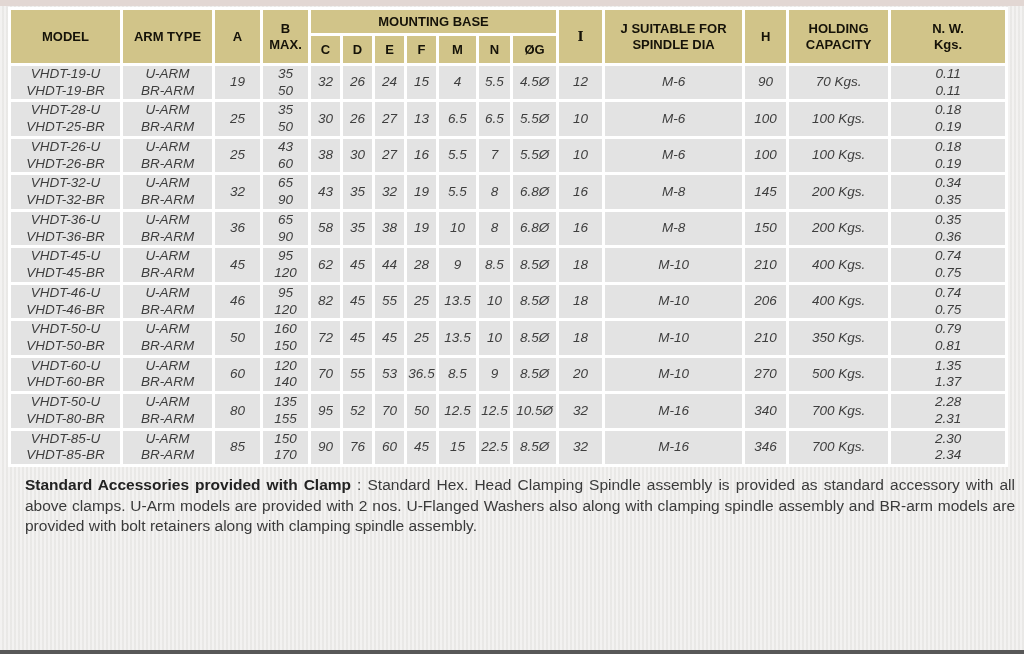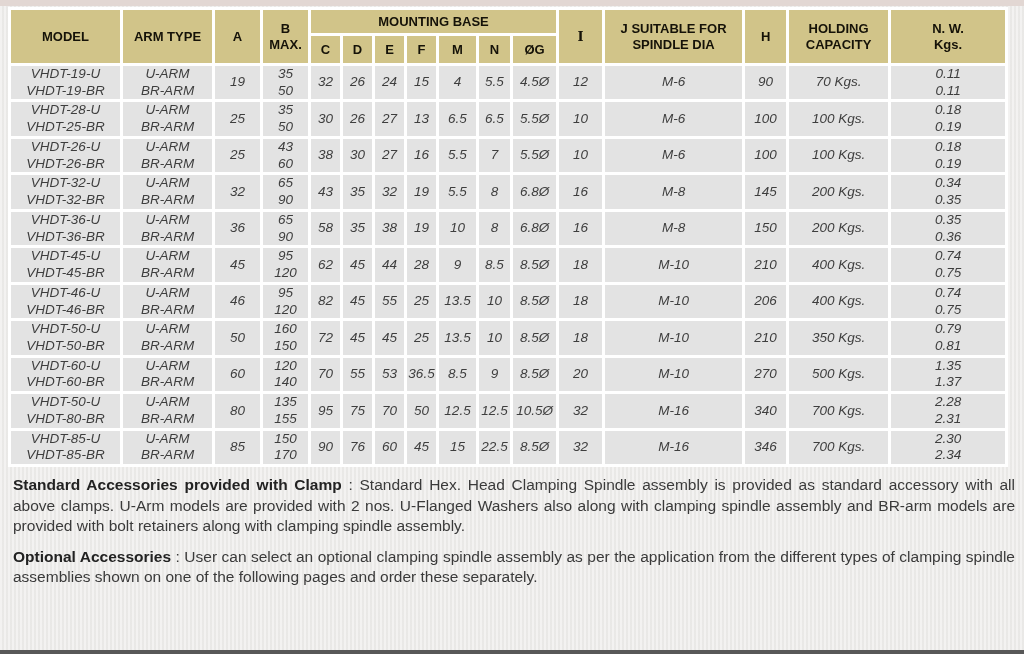--- a/index.html
+++ b/index.html
@@ -32,21 +32,21 @@
     background: #e3e3e3; color: #3e3e3e;
     font-size: 13.5px; font-weight: normal; line-height: 1.24;
   }
   td.model-cell { font-weight: bold; color: #2d2d2d; font-size: 13px; }
   th.serif-i { font-family: "DejaVu Serif", serif; font-size: 15px; font-weight: normal; }
   thead tr.group-row th.group { height: 23px; }
   thead tr.sub-row th { height: 27px; }
   tbody tr { height: 28px; font-style: italic; }
 
   .notes { margin: 8px 9px 0 9px; color: #3a3a3a; }
-  .note { font-size: 15.5px; line-height: 1.32; text-align: justify; margin: 0 0 10px 4px; }
+  .note { font-size: 15.5px; line-height: 1.32; text-align: justify; margin: 0 0 10px 16px; }
   .note .lead { font-weight: bold; color: #222222; }
 </style>
 </head>
 <body>
 
 <div class="top-strip"></div>
 
 <table class="spec">
   <colgroup>
     <col style="width:112px">
@@ -377,21 +377,21 @@
     <td>
           <div>U-ARM</div>
           <div>BR-ARM</div>
         </td>
     <td>80</td>
     <td>
           <div>135</div>
           <div>155</div>
         </td>
     <td>95</td>
-    <td>75</td>
+    <td>52</td>
     <td>70</td>
     <td>50</td>
     <td>12.5</td>
     <td>12.5</td>
     <td>10.5Ø</td>
     <td>32</td>
     <td>M-16</td>
     <td>340</td>
     <td>700 Kgs.</td>
     <td>
@@ -427,16 +427,15 @@
     <td>
           <div>2.30</div>
           <div>2.34</div>
         </td>
   </tr>
     </tbody>
 </table>
 
 <div class="notes">
   <p class="note"><span class="lead">Standard Accessories provided with Clamp</span><span> : Standard Hex. Head Clamping Spindle assembly is provided as standard accessory with all above clamps. U-Arm models are provided with 2 nos. U-Flanged Washers also along with clamping spindle assembly and BR-arm models are provided with bolt retainers along with clamping spindle assembly.</span></p>
-  <p class="note"><span class="lead">Optional Accessories</span><span> : User can select an optional clamping spindle assembly as per the application from the different types of clamping spindle assemblies shown on one of the following pages and order these separately.</span></p>
 </div>
 
 <div class="bottom-strip"></div>
 
 </body></html>

